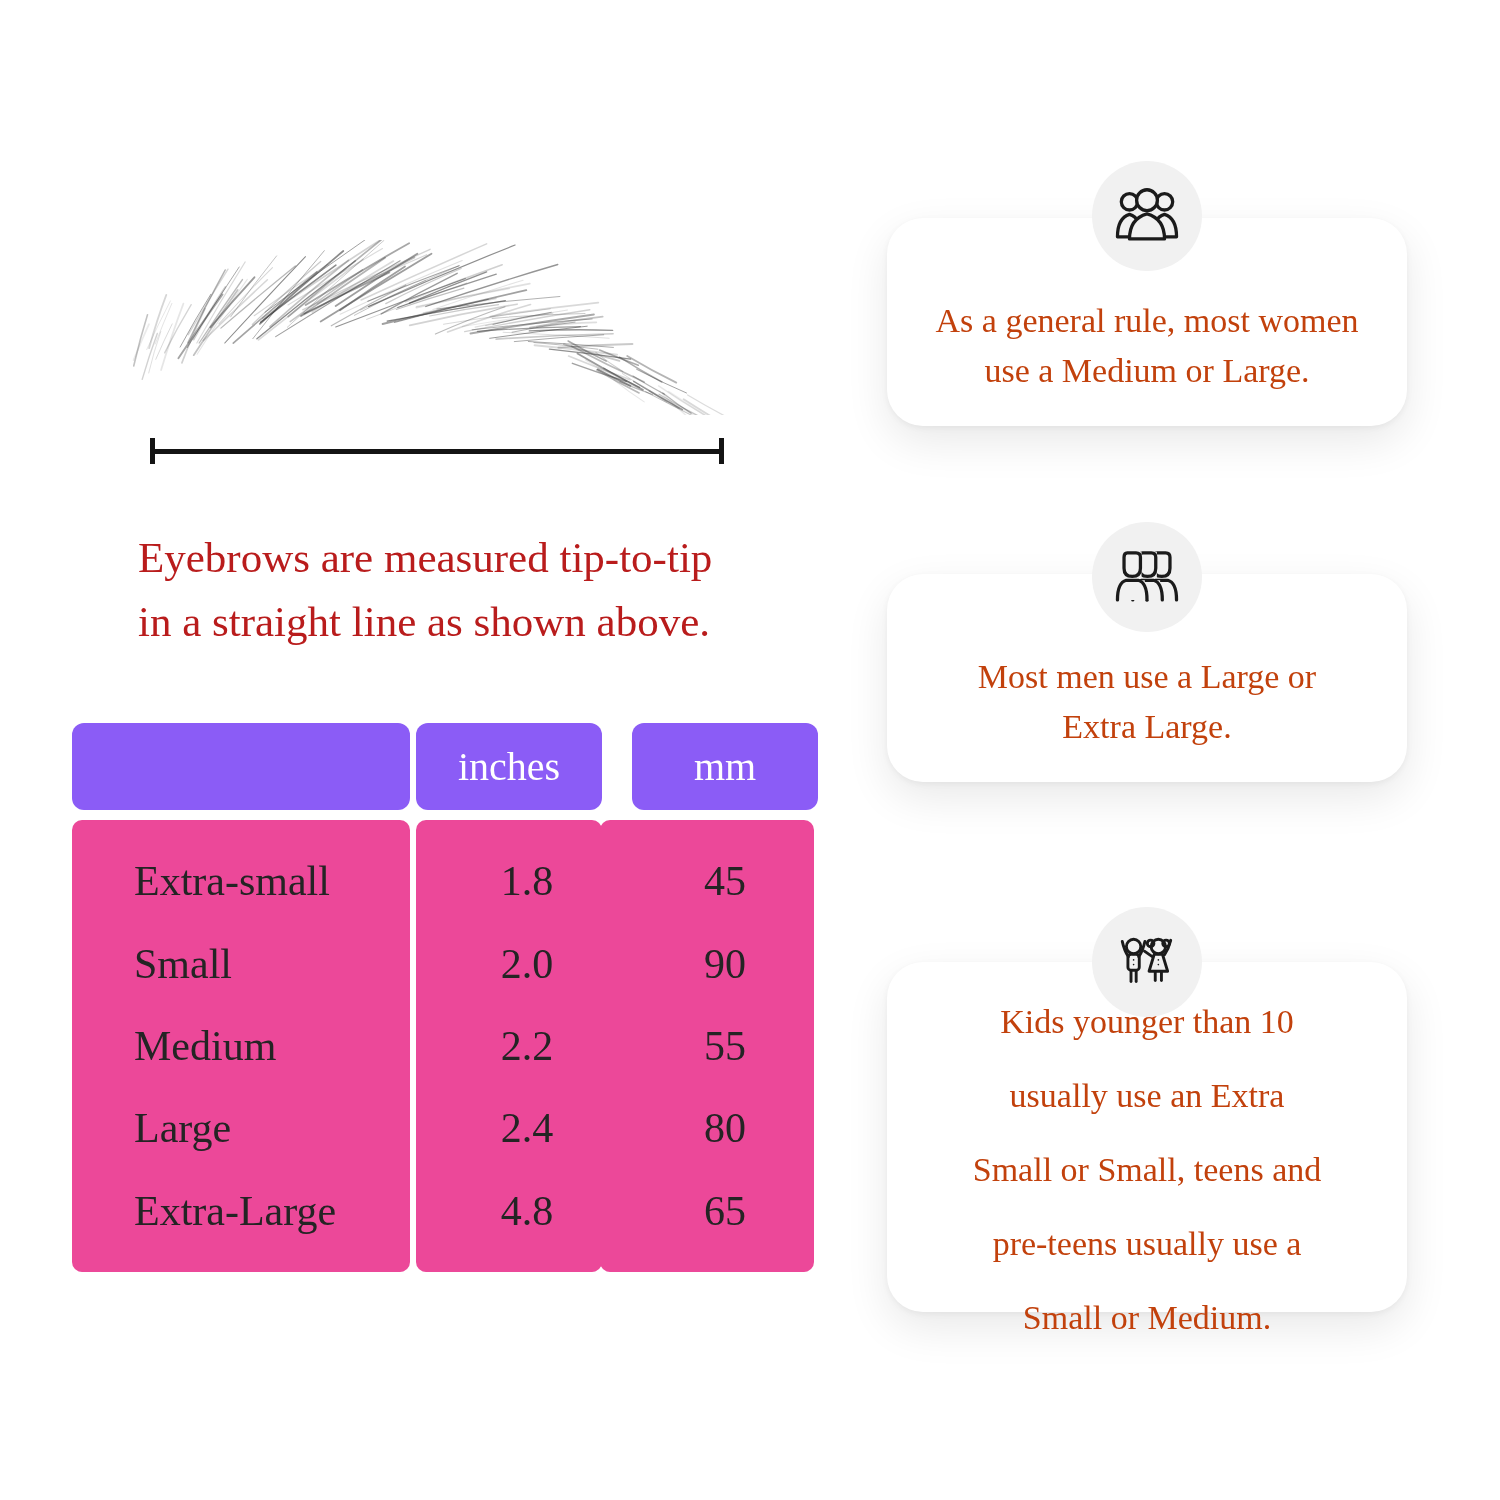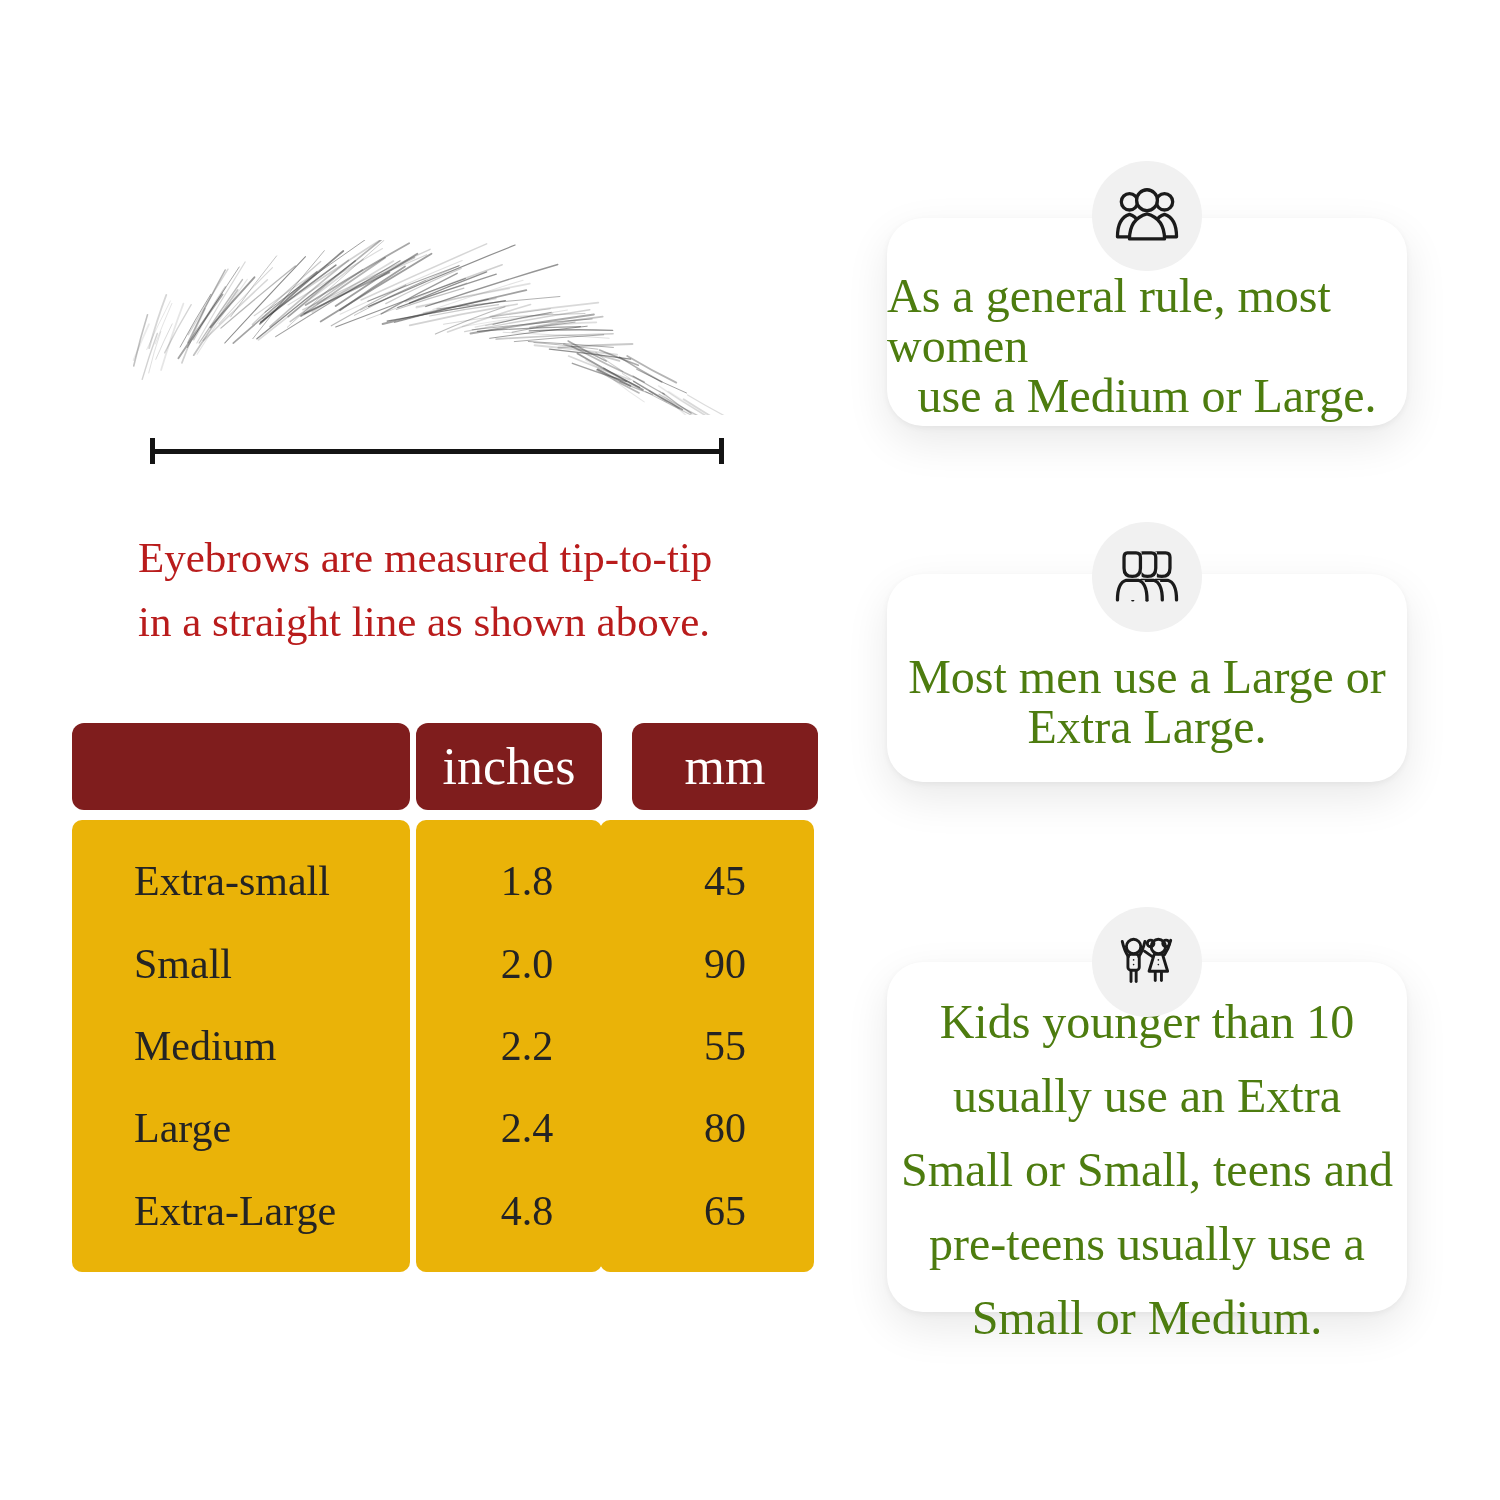--- a/index.html
+++ b/index.html
@@ -12,44 +12,44 @@
   .measure-line{position:absolute;left:150px;top:438px;width:574px;height:26px;}
   .measure-line .bar{position:absolute;left:0;right:0;top:11px;height:5px;background:#141414;}
   .measure-line::before,.measure-line::after{
     content:"";position:absolute;top:0;width:5px;height:26px;background:#141414;
   }
   .measure-line::before{left:0}
   .measure-line::after{right:0}
   .caption{position:absolute;left:138px;top:526px;width:660px;font-size:43px;line-height:64px;color:#b91c1c;}
   
   .th{
-    position:absolute;top:723px;height:87px;background:#7f1d1d;border-radius:12px;
+    position:absolute;top:723px;height:87px;background:#8b5cf6;border-radius:12px;
     display:flex;align-items:center;justify-content:center;
-    color:#ffffff;font-size:52px;
+    color:#ffffff;font-size:40px;
   }
   .th.c1{left:72px;width:338px;}
   .th.c2{left:416px;width:186px;}
   .th.c3{left:608px;width:186px;margin-left:24px;}
   .tb{
-    position:absolute;top:820px;height:452px;background:#eab308;border-radius:10px;
+    position:absolute;top:820px;height:452px;background:#ec4899;border-radius:10px;
     display:flex;flex-direction:column;justify-content:space-evenly;
     font-size:42px;color:#242424;
   }
   .tb.c1{left:72px;width:338px;}
   .tb.c2{left:416px;width:186px;}
   .tb.c3{left:600px;width:214px;}
   .tb .cell{line-height:1;padding-left:36px;}
   .tb.c1 .cell{padding-left:62px;}
   .tb.c2 .cell,.tb.c3 .cell{text-align:center;}
   
   .card{
     position:absolute;left:887px;width:520px;background:#ffffff;border-radius:36px;
     box-shadow:0 2px 6px rgba(0,0,0,0.05), 0 16px 44px rgba(0,0,0,0.09);
     display:flex;flex-direction:column;justify-content:center;align-items:center;
-    font-size:48px;line-height:50px;color:#4d7c0f;
+    text-align:center;font-size:34px;line-height:50px;color:#c2410c;
   }
   .card.c1{top:218px;height:208px;padding-top:48px;box-sizing:border-box;}
   .card.c2{top:574px;height:208px;padding-top:48px;box-sizing:border-box;}
   .card.c3{top:962px;height:350px;padding-top:66px;box-sizing:border-box;gap:24px;}
   .icon-circle{
     position:absolute;left:1092px;width:110px;height:110px;border-radius:50%;
     background:#f1f1f1;display:flex;align-items:center;justify-content:center;z-index:3;
   }
   .icon-circle.p1{top:161px;}
   .icon-circle.p2{top:522px;}

